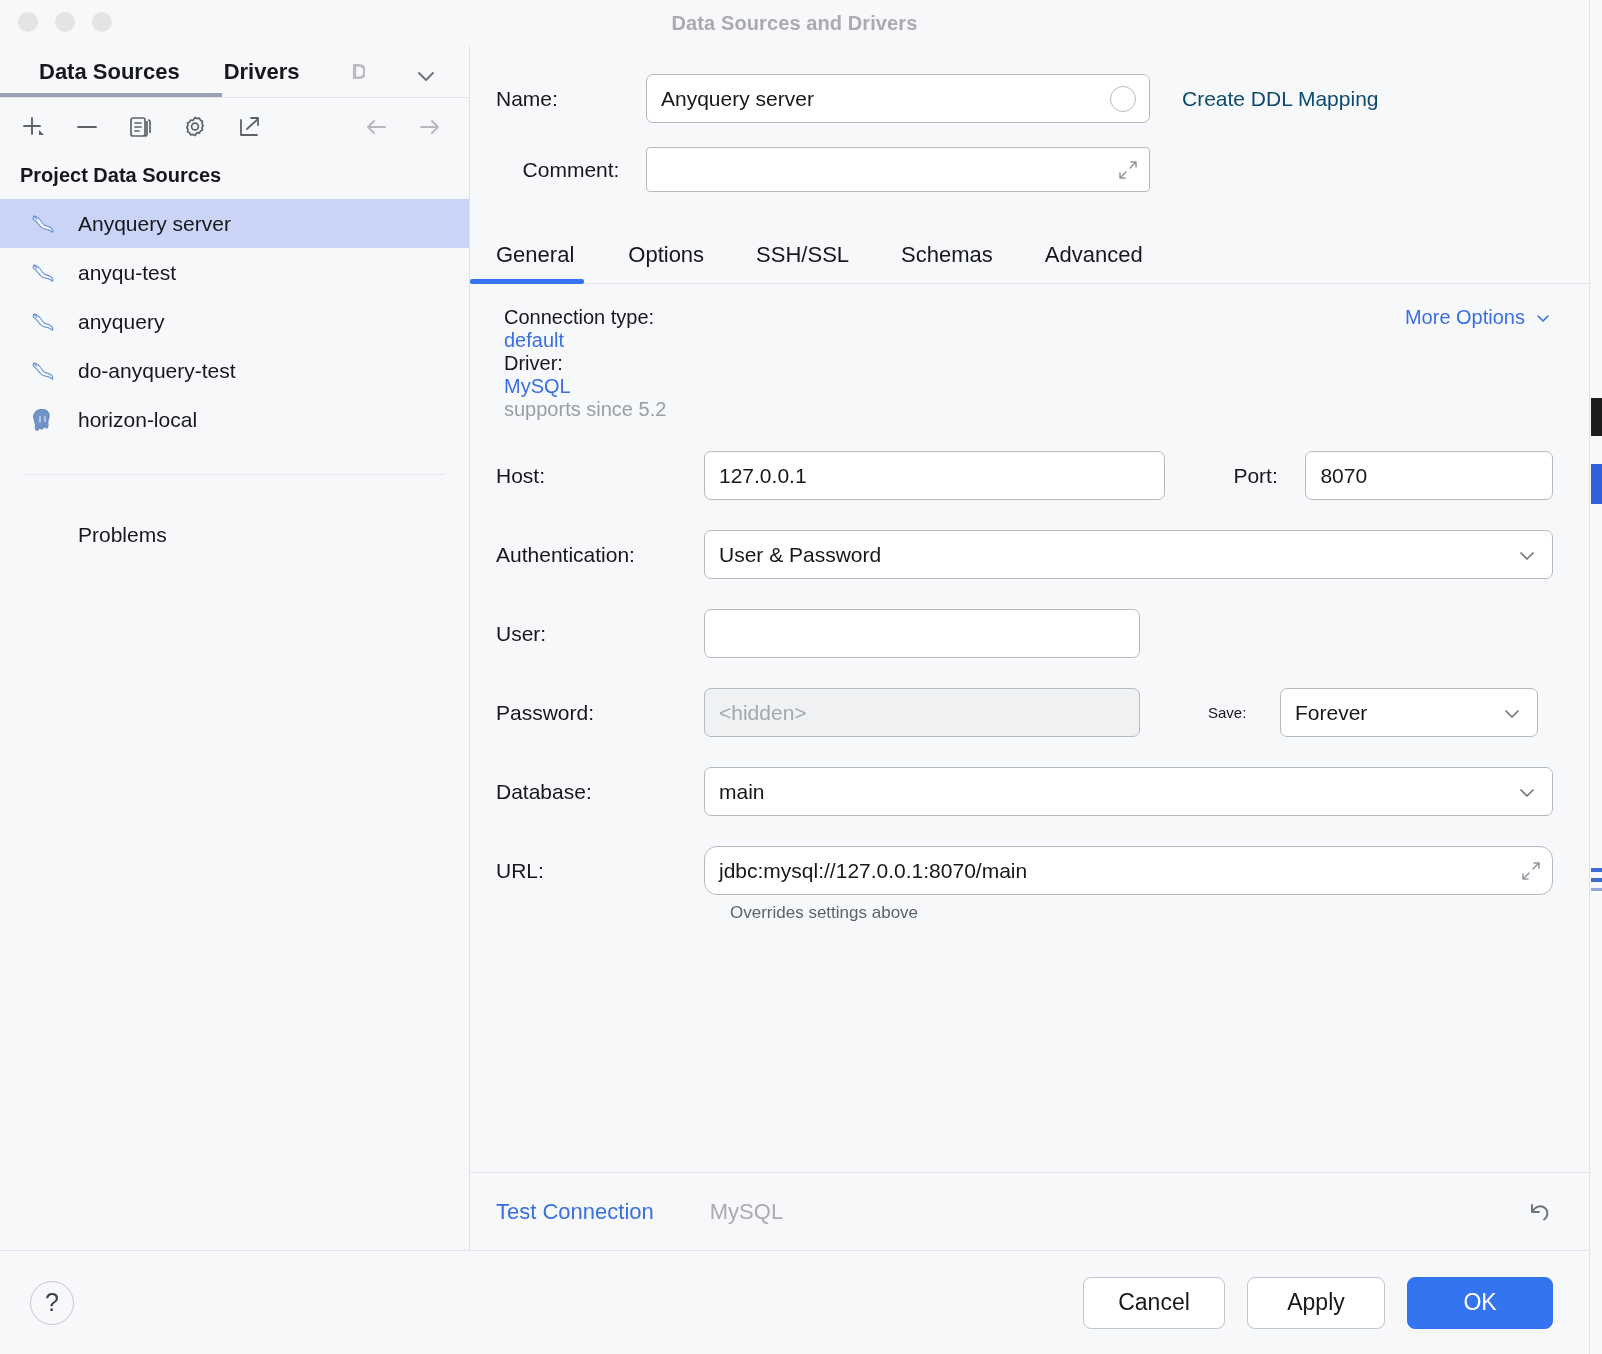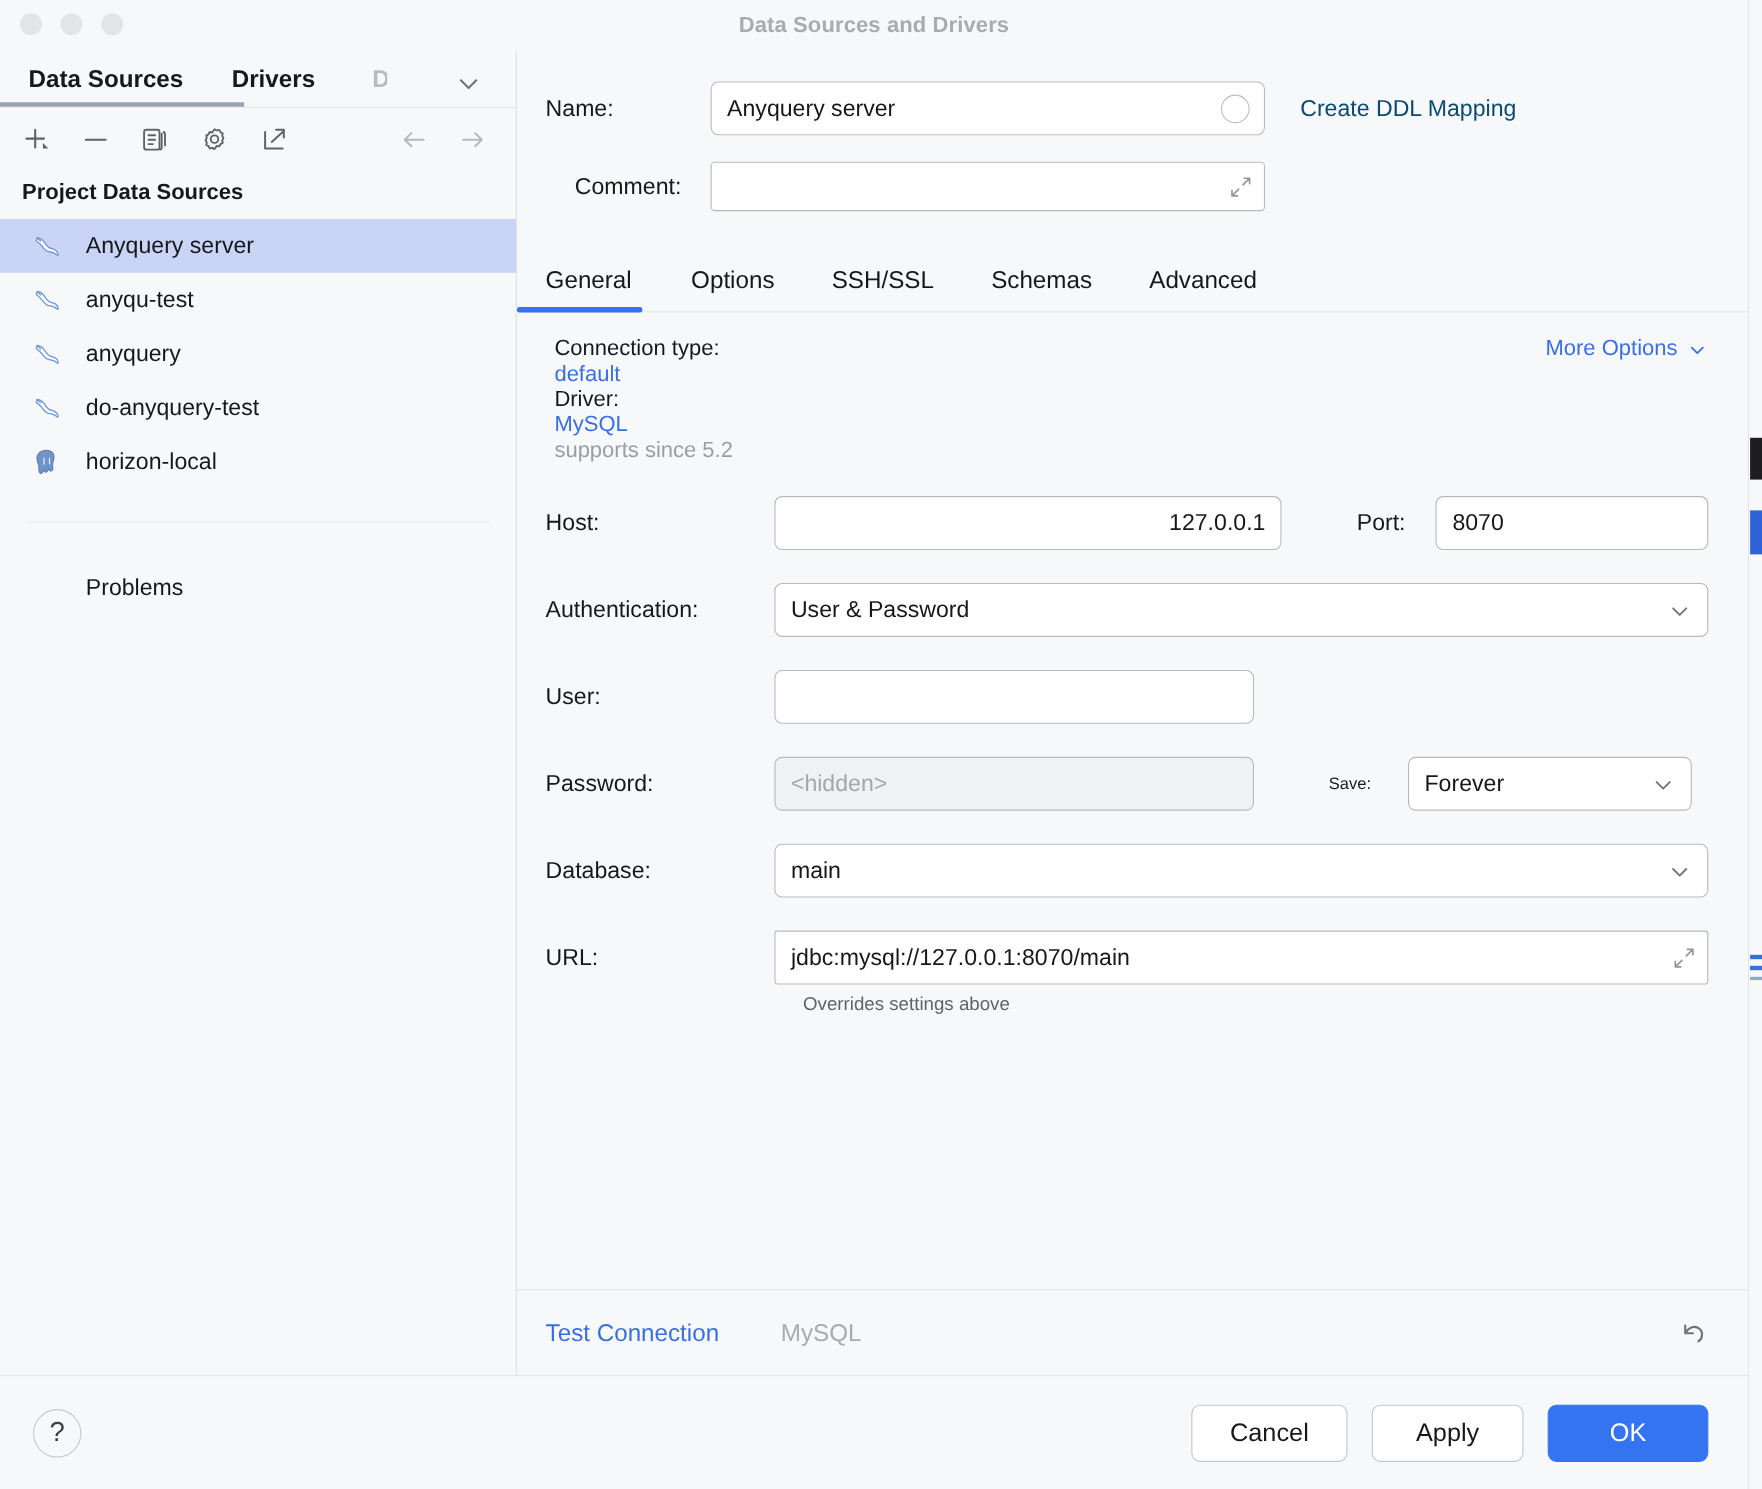--- a/index.html
+++ b/index.html
@@ -64,21 +64,21 @@
     display: flex; align-items: flex-end;
     position: relative;
     border-bottom: 1px solid #e3e5e9;
   }
   .ltab {
     font-size: 22px; font-weight: bold; color: #16181c;
     padding: 0 0 12px 0; margin-left: 24px;
     position: relative; cursor: default; white-space: nowrap;
   }
   .ltab:first-child { margin-left: 24px; }
-  #ltab-datasources { margin-left: 26px; }
+  #ltab-datasources { margin-left: 39px; }
   #ltab-drivers { margin-left: 44px; }
   #ltab-clip {
     margin-left: 52px; width: 14px; overflow: hidden;
     color: #b9bbc0;
   }
   #ltab-underline {
     position: absolute; left: 0; bottom: 0;
     width: 222px; height: 4px; background: #9aa3b5;
   }
   #ltab-chevron {
@@ -192,23 +192,23 @@
   .frow { display: flex; align-items: center; margin-top: 30px; }
   .frow .lab { font-size: 21px; color: #16181c; width: 208px; flex: 0 0 208px; }
   .inp {
     background: #ffffff; border: 1px solid #b6bac0; border-radius: 7px;
     height: 49px; display: flex; align-items: center;
     padding: 0 14px; font-size: 21px; color: #16181c; position: relative;
   }
   .inp.muted-bg { background: #f0f1f3; }
   .inp .ph { color: #a4a7ae; }
   .inp .chev { position: absolute; right: 14px; top: 50%; transform: translateY(-50%); color: #72757c; }
-  .inp.sq { border-radius: 3px; }
-
-  #host-input { width: 482px; justify-content: flex-end; }
+  .inp.sq { border-radius: 13px; }
+
+  #host-input { width: 482px; }
   #port-label { width: 72px; flex: 0 0 72px; margin-left: 68px; font-size: 21px; color: #16181c; }
   #port-input { width: 258px; }
   #auth-input { flex: 1 1 auto; }
   #user-input { width: 436px; }
   #pass-input { width: 436px; }
   #save-label { width: 72px; flex: 0 0 72px; margin-left: 68px; font-size: 15px; color: #16181c; }
   #save-input { width: 258px; }
   #db-input { flex: 1 1 auto; }
   #url-input { flex: 1 1 auto; padding-right: 50px; }
   #url-hint { margin: 8px 0 0 234px; font-size: 17px; color: #5f6368; }

